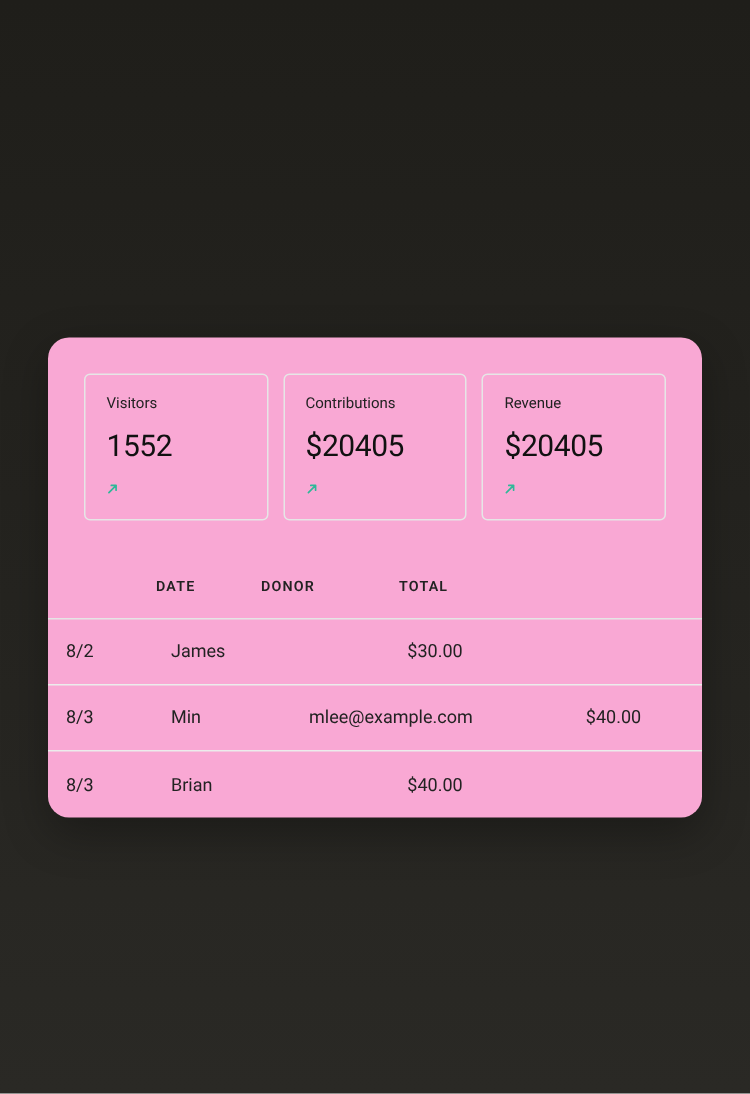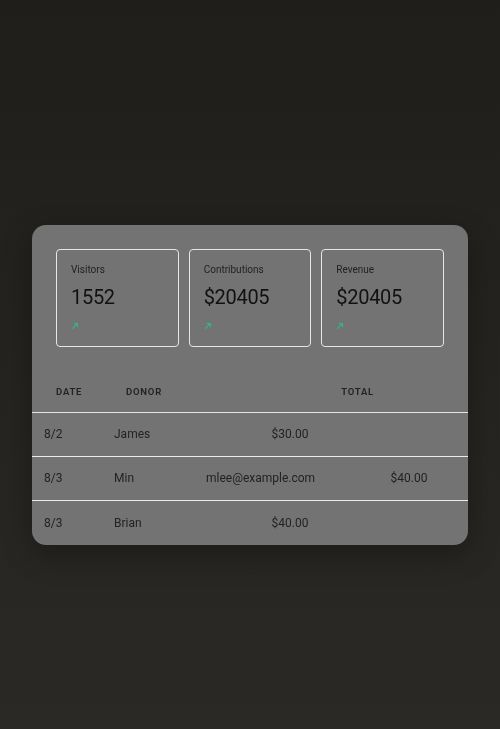--- a/index.html
+++ b/index.html
@@ -6,21 +6,21 @@
   html, body { width: 500px; height: 729px; }
   body {
     background: linear-gradient(to bottom, #1f1e1a 0%, #2a2925 100%);
     font-family: -apple-system, BlinkMacSystemFont, "Segoe UI", Roboto, Helvetica, Arial, sans-serif;
     display: flex;
     align-items: center;
     justify-content: center;
   }
   .card {
     width: 436px;
-    background: #737373;
+    background: #f9a8d4;
     border-radius: 14px;
     padding: 24px 0 0 0;
     overflow: hidden;
     box-shadow: 0 10px 30px rgba(0,0,0,0.3);
     position: relative;
     top: 20px;
   }
   .stats-row {
     display: flex;
     gap: 10px;
@@ -65,22 +65,23 @@
   .thead {
     height: 42px;
     border-bottom: 1px solid #e5e5e5;
   }
   .th {
     font-size: 9.5px;
     font-weight: 600;
     letter-spacing: 0.8px;
     color: #222;
     text-transform: uppercase;
+    margin-left: 48px;
   }
-  .th.total { text-align: right; }
+  .th.total { text-align: left; }
   .trow {
     height: 44px;
     border-bottom: 1px solid #ececec;
     font-size: 12px;
     color: #222;
     padding-left: 12px;
   }
   .trow:last-child { border-bottom: none; }
   .td.total { text-align: center; }
 </style>

